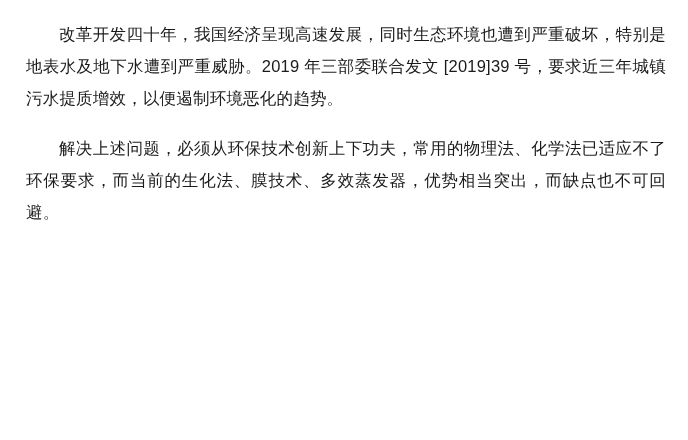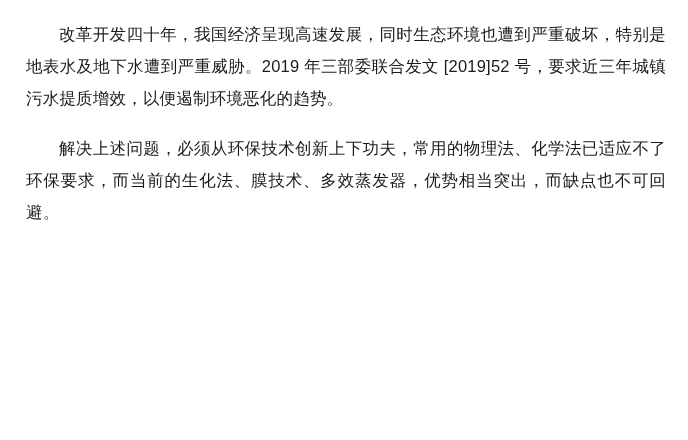--- a/index.html
+++ b/index.html
@@ -32,15 +32,15 @@
     word-break: break-all;
   }
   .para:last-child {
     margin-bottom: 0;
   }
 </style>
 </head>
 <body>
 
 <div class="page">
-  <p class="para">改革开发四十年，我国经济呈现高速发展，同时生态环境也遭到严重破坏，特别是地表水及地下水遭到严重威胁。2019 年三部委联合发文 [2019]52 号，要求近三年城镇污水提质增效，以便遏制环境恶化的趋势。</p>
+  <p class="para">改革开发四十年，我国经济呈现高速发展，同时生态环境也遭到严重破坏，特别是地表水及地下水遭到严重威胁。2019 年三部委联合发文 [2019]39 号，要求近三年城镇污水提质增效，以便遏制环境恶化的趋势。</p>
   <p class="para">解决上述问题，必须从环保技术创新上下功夫，常用的物理法、化学法已适应不了环保要求，而当前的生化法、膜技术、多效蒸发器，优势相当突出，而缺点也不可回避。</p>
 </div>
 
 </body></html>

